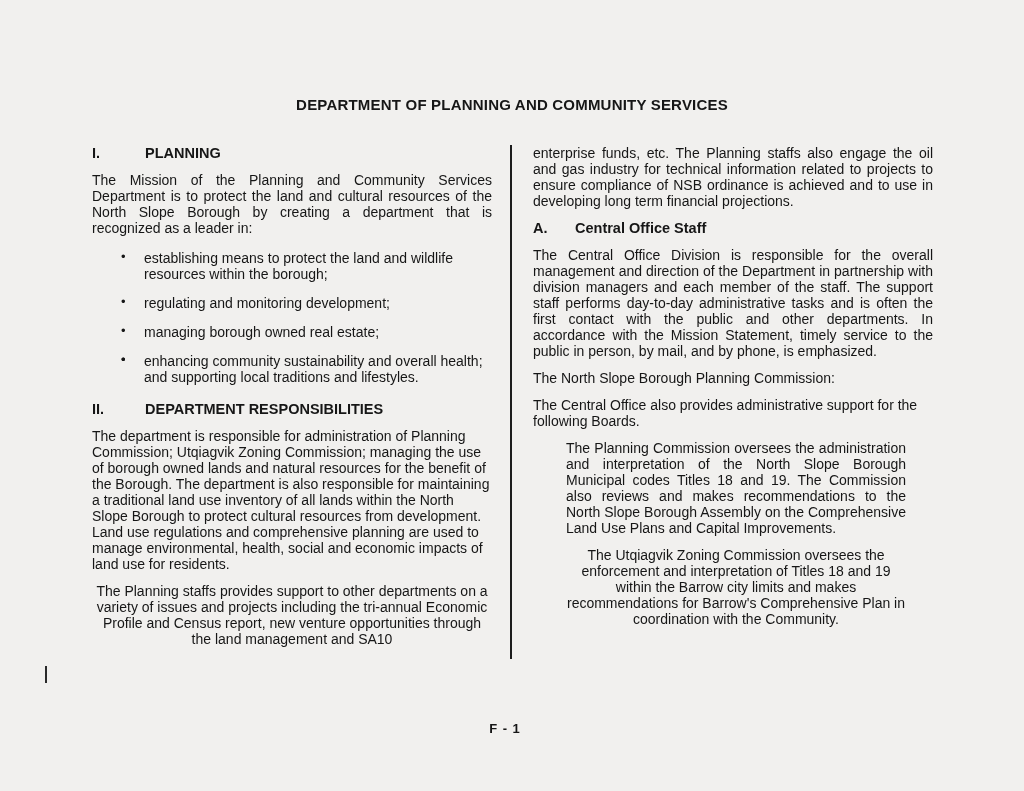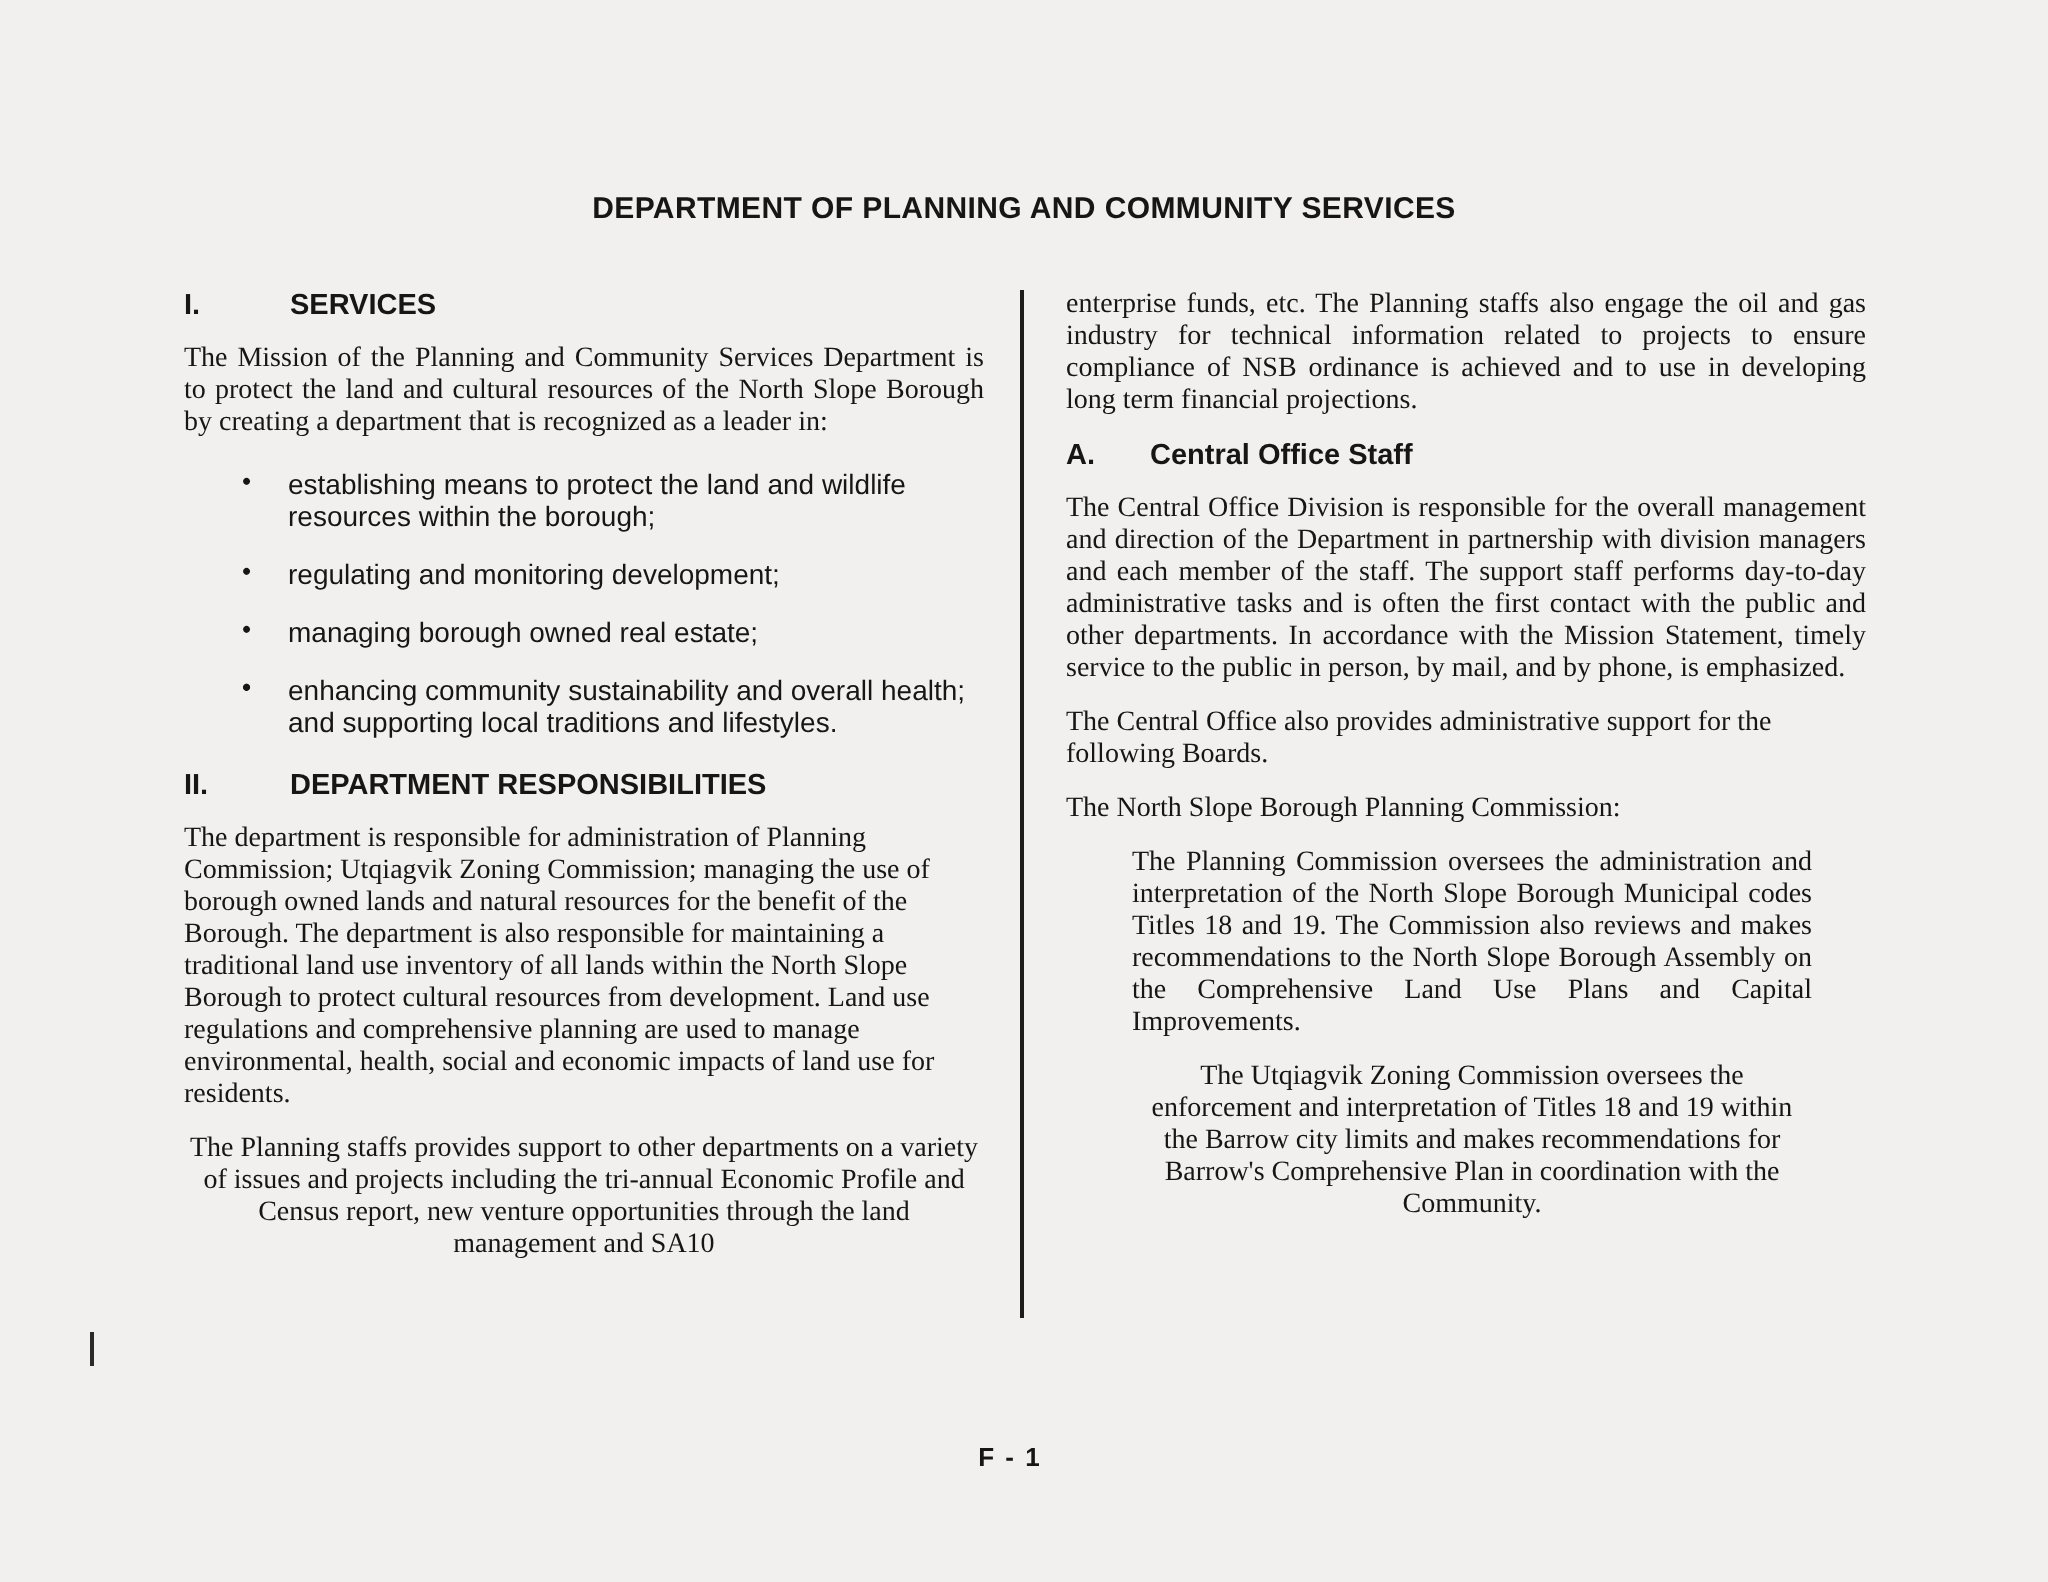--- a/index.html
+++ b/index.html
@@ -45,21 +45,21 @@
   .col-left  { left: 92px; }
   .col-right { left: 533px; }
   .heading {
     display: flex;
     font-weight: bold;
     font-size: 14.5px;
     margin: 0 0 11px 0;
   }
   .heading .hnum { width: 53px; flex: 0 0 auto; }
   .heading.a-heading .hnum { width: 42px; }
-  p { margin: 0 0 11px 0; font-family: Liberation Serif, serif; }
+  p { margin: 0 0 11px 0; }
   p.just { text-align: justify; }
   p.last { margin-bottom: 0; text-align: center; }
   ul.bullets {
     list-style: none;
     margin: 14px 0 16px 0;
     padding: 0;
   }
   ul.bullets li {
     position: relative;
     padding-left: 52px;
@@ -93,21 +93,21 @@
 <div class="page">
 
   <div class="title">DEPARTMENT OF PLANNING AND COMMUNITY SERVICES</div>
 
   <div class="divider"></div>
 
   <div class="col col-left">
 
     <div class="heading">
       <span class="hnum">I.</span>
-      <span class="htxt">SERVICES</span>
+      <span class="htxt">PLANNING</span>
     </div>
 
     <p class="just">The Mission of the Planning and Community Services Department is to protect the land and cultural resources of the North Slope Borough by creating a department that is recognized as a leader in:</p>
 
     <ul class="bullets">
       <li>
         <span class="bullet-glyph">•</span>
         <span>establishing means to protect the land and wildlife resources within the borough;</span>
       </li>
       <li>
@@ -140,23 +140,23 @@
   <div class="col col-right">
 
     <p class="just">enterprise funds, etc. The Planning staffs also engage the oil and gas industry for technical information related to projects to ensure compliance of NSB ordinance is achieved and to use in developing long term financial projections.</p>
 
     <div class="heading a-heading">
       <span class="hnum">A.</span>
       <span class="htxt">Central Office Staff</span>
     </div>
 
     <p class="just">The Central Office Division is responsible for the overall management and direction of the Department in partnership with division managers and each member of the staff.  The support staff performs day-to-day administrative tasks and is often the first contact with the public and other departments.  In accordance with the Mission Statement, timely service to the public in person, by mail, and by phone, is emphasized.</p>
+    <p>The North Slope Borough Planning Commission:</p>
+
     <p>The Central Office also provides administrative support for the following Boards.</p>
-
-    <p>The North Slope Borough Planning Commission:</p>
     <p class="indent just">The Planning Commission oversees the administration and interpretation of the North Slope Borough Municipal codes Titles 18 and 19.  The Commission also reviews and makes recommendations to the North Slope Borough Assembly on the Comprehensive Land Use Plans and Capital Improvements.</p>
 
     <p class="indent just last">The Utqiagvik Zoning Commission oversees the enforcement and interpretation of Titles 18 and 19 within the Barrow city limits and makes recommendations for Barrow's Comprehensive Plan in coordination with the Community.</p>
 
   </div>
 
   <div class="stray-mark"></div>
 
   <div class="footer">F - 1</div>
 

